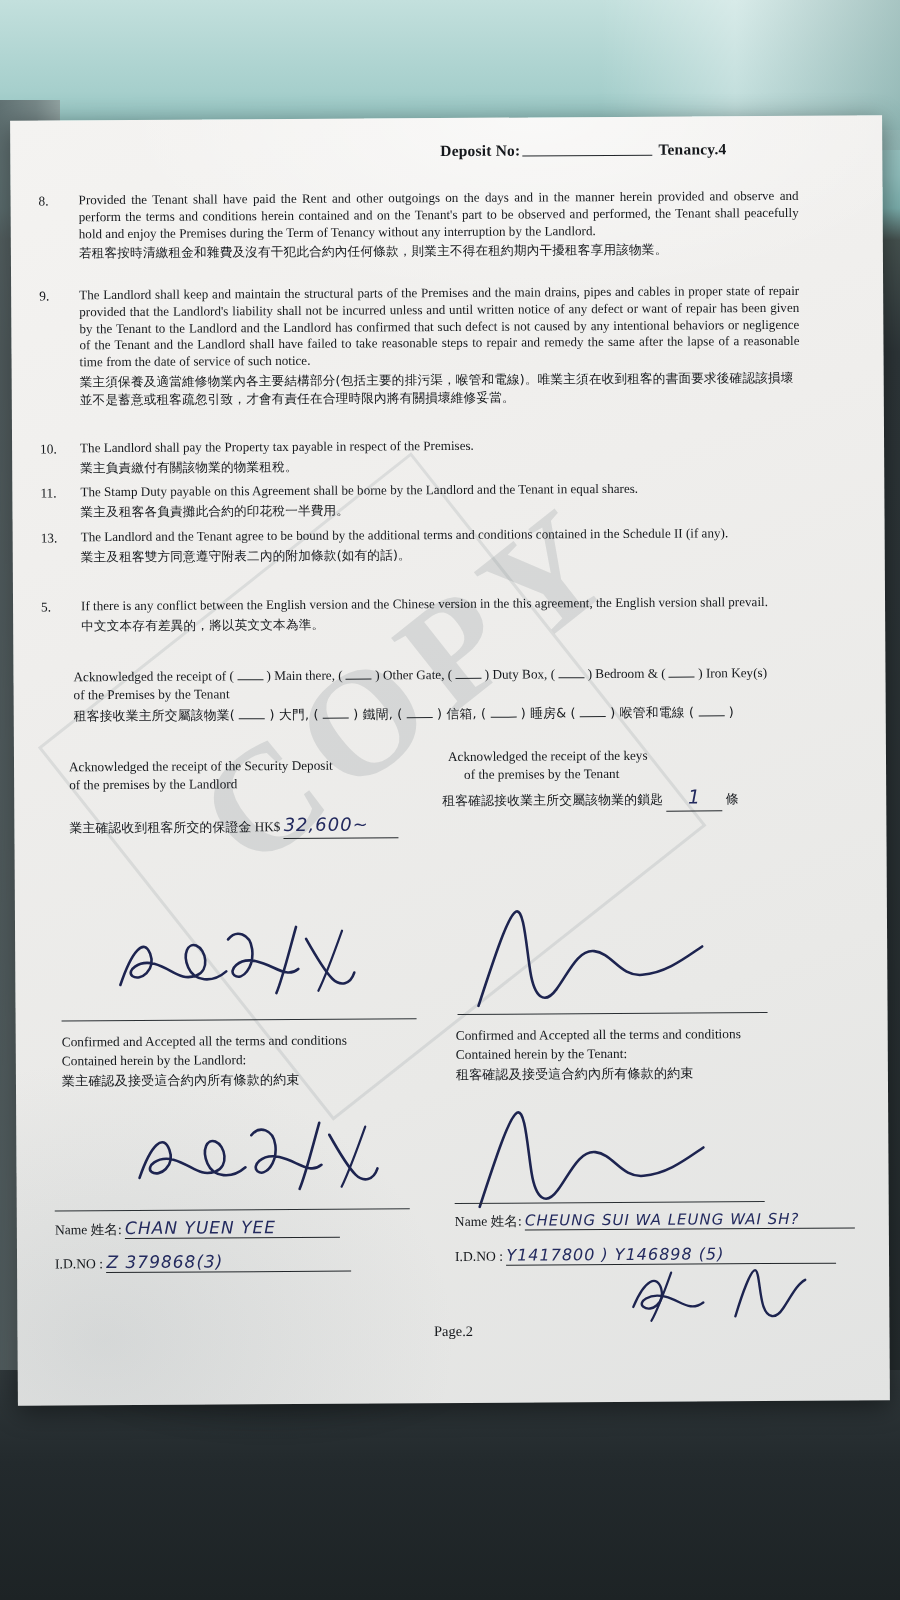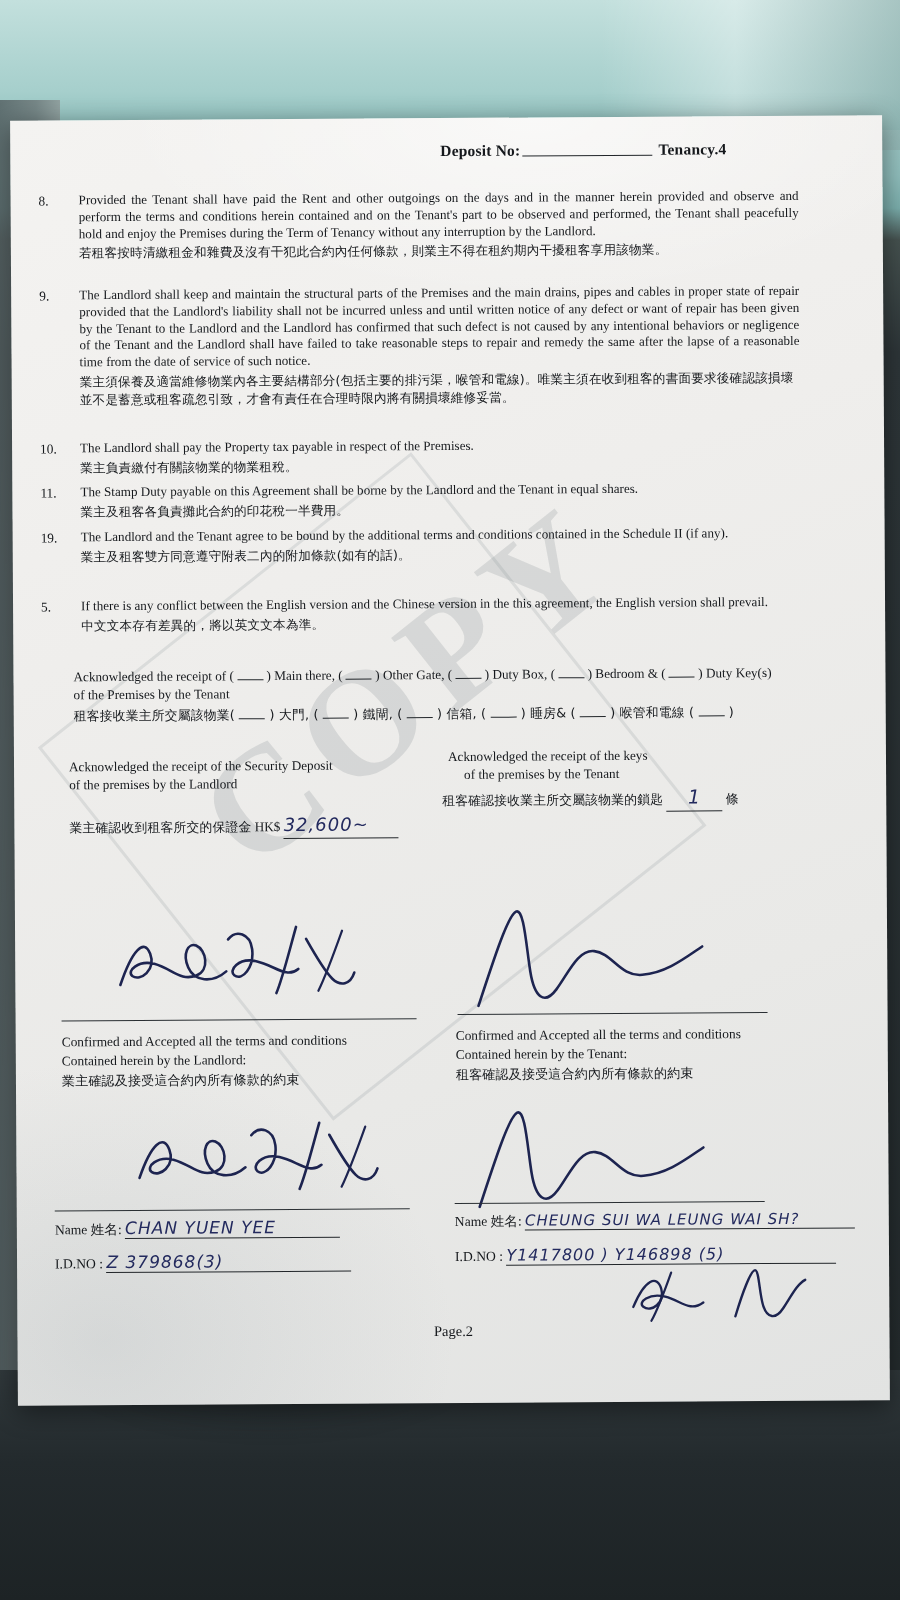--- a/index.html
+++ b/index.html
@@ -239,21 +239,21 @@
 
       <div class="clause" style="left:28px; top:364px;">
         <div class="num">11.</div>
         <div class="body">
           <div class="en">The Stamp Duty payable on this Agreement shall be borne by the Landlord and the Tenant in equal shares.</div>
           <div class="zh">業主及租客各負責攤此合約的印花稅一半費用。</div>
         </div>
       </div>
 
       <div class="clause" style="left:28px; top:409px;">
-        <div class="num">19.</div>
+        <div class="num">13.</div>
         <div class="body">
           <div class="en">The Landlord and the Tenant agree to be bound by the additional terms and conditions contained in the Schedule II (if any).</div>
           <div class="zh">業主及租客雙方同意遵守附表二內的附加條款(如有的話)。</div>
         </div>
       </div>
 
       <div class="clause" style="left:28px; top:478px;">
         <div class="num">5.</div>
         <div class="body">
           <div class="en">If there is any conflict between the English version and the Chinese version in the this agreement, the English version shall prevail.</div>
@@ -266,21 +266,21 @@
           <span>Acknowledged the receipt of (</span>
           <span class="uline" style="width:26px"></span>
           <span>) Main there, (</span>
           <span class="uline" style="width:26px"></span>
           <span>) Other Gate, (</span>
           <span class="uline" style="width:26px"></span>
           <span>) Duty Box, (</span>
           <span class="uline" style="width:26px"></span>
           <span>) Bedroom &amp; (</span>
           <span class="uline" style="width:26px"></span>
-          <span>) Duty Key(s)</span>
+          <span>) Iron Key(s)</span>
         </div>
         <div>of the Premises by the Tenant</div>
         <div class="zh">
           <span>租客接收業主所交屬該物業(</span>
           <span class="uline" style="width:26px"></span>
           <span>) 大門, (</span>
           <span class="uline" style="width:26px"></span>
           <span>) 鐵閘, (</span>
           <span class="uline" style="width:26px"></span>
           <span>) 信箱, (</span>

